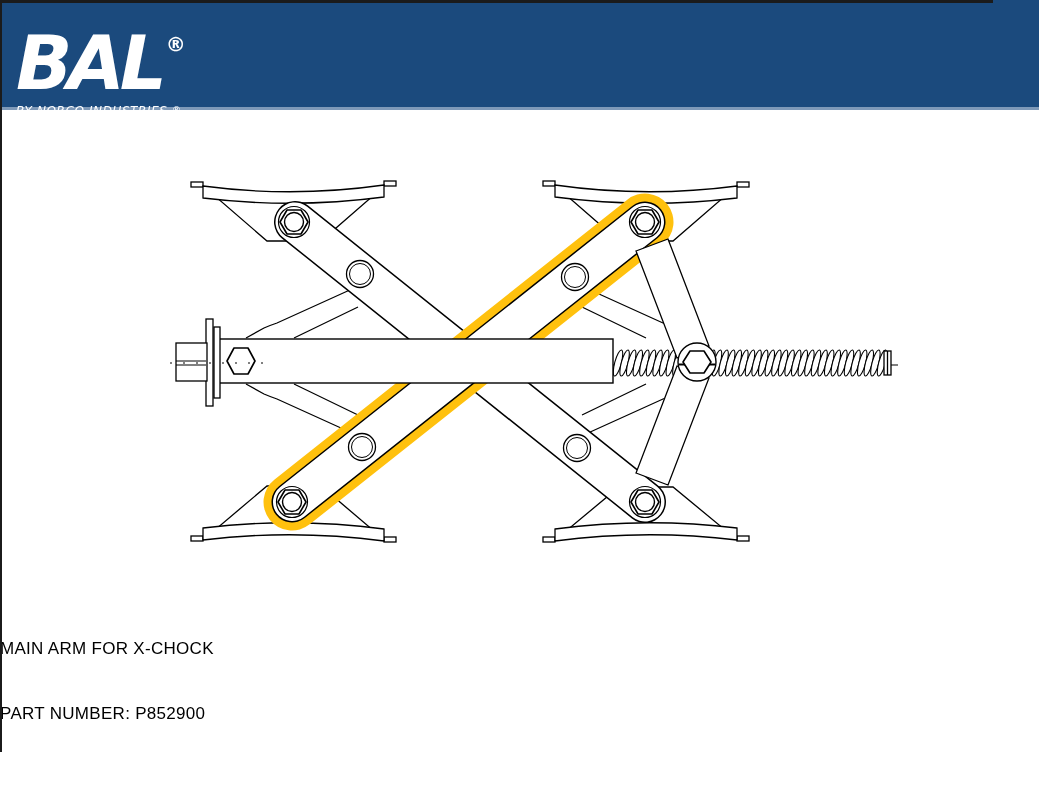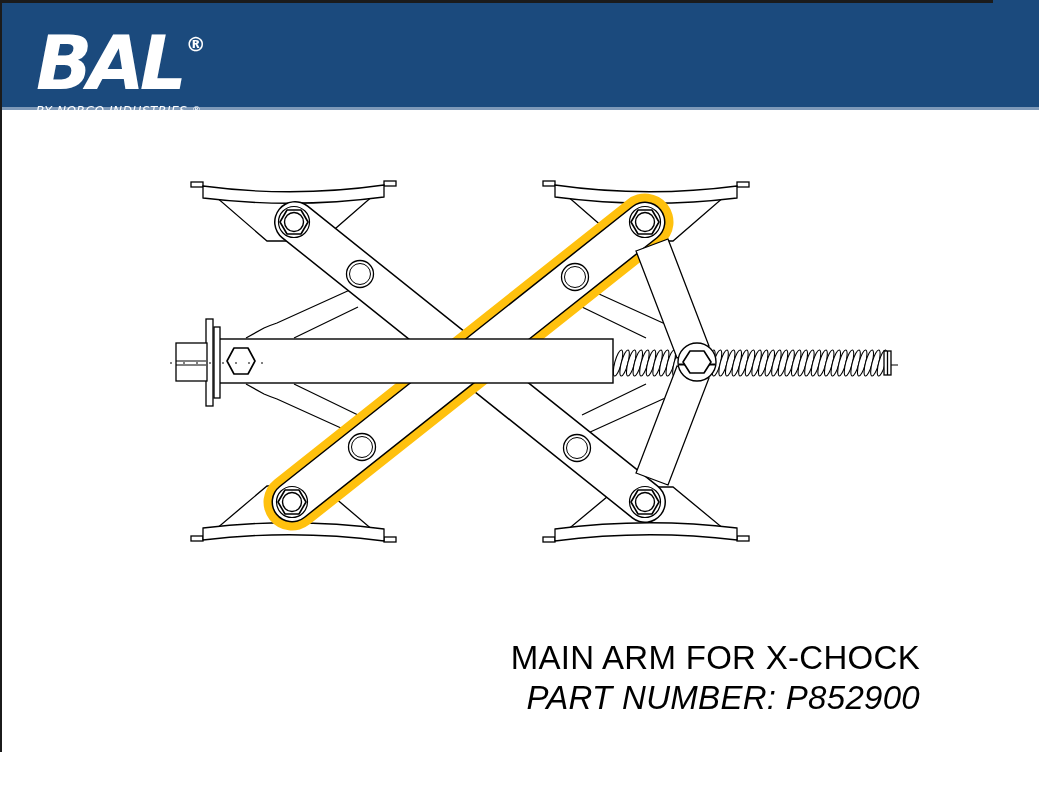--- a/index.html
+++ b/index.html
@@ -9,42 +9,42 @@
   }
   
   .edge-top{position:absolute;left:0;top:0;width:993px;height:3px;background:#1b1b1b;z-index:30;}
   .edge-left{position:absolute;left:0;top:0;width:2px;height:752px;background:#1b1b1b;z-index:30;}
 
   
   .header{
     position:absolute;left:0;top:0;width:1039px;height:107px;
     background:#1B4A7D;border-bottom:3px solid #7E99B8;z-index:10;
   }
-  .logo{position:absolute;left:16px;top:6px;color:#ffffff;margin-left:20px;}
+  .logo{position:absolute;left:16px;top:6px;color:#ffffff;}
   .logo-main{
     font-family:"DejaVu Sans",sans-serif;font-weight:bold;font-style:italic;
     font-size:74px;line-height:76px;letter-spacing:-5px;white-space:nowrap;
   }
   .logo-reg{
     font-family:"DejaVu Sans",sans-serif;font-weight:bold;font-size:20px;
     vertical-align:38px;letter-spacing:0;margin-left:4px;font-style:normal;
   }
   .logo-sub{
     font-family:"DejaVu Sans",sans-serif;font-weight:normal;font-style:italic;
     font-size:12px;letter-spacing:0.6px;margin-top:3px;white-space:nowrap;
   }
   .logo-sub .sub-reg{font-size:9px;vertical-align:2px;}
 
   
   .caption{
-    position:absolute;left:0;width:920px;text-align:right;color:#000;
-    font-family:"Liberation Sans",sans-serif;font-size:33px;letter-spacing:0.3px;
+    position:absolute;left:0;width:920px;text-align:left;color:#000;
+    font-family:"Liberation Sans",sans-serif;font-size:17px;letter-spacing:0.3px;
   }
   .caption.title{top:639px;}
-  .caption.part{top:679px;font-style:italic;}
+  .caption.part{top:704px;}
 
   .drawing{position:absolute;left:0;top:0;z-index:5;}
 </style>
 </head>
 <body>
 
 <div class="edge-top"></div>
 <div class="edge-left"></div>
 
 <div class="header">

